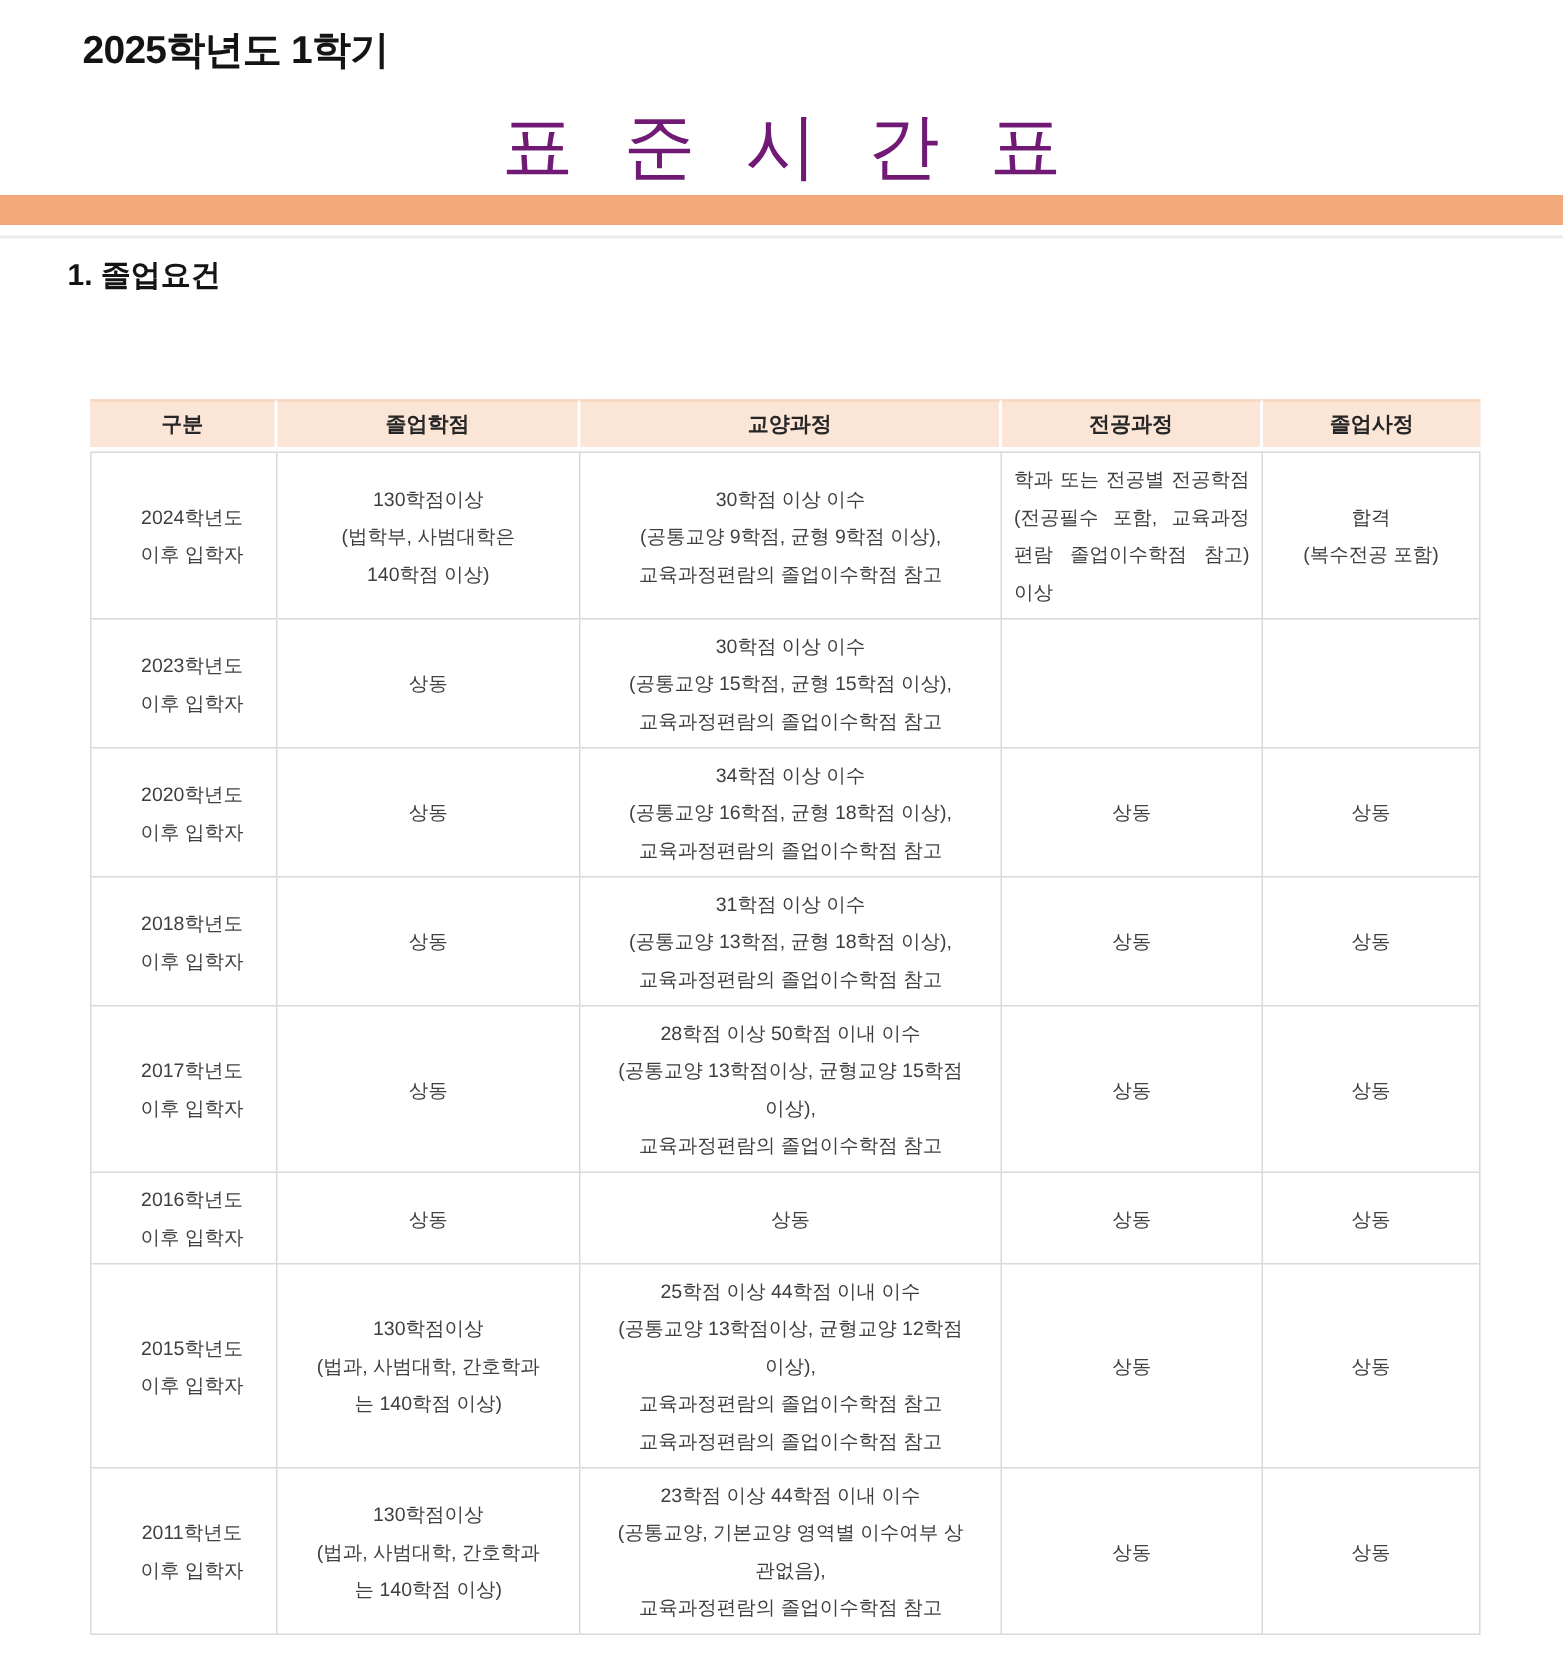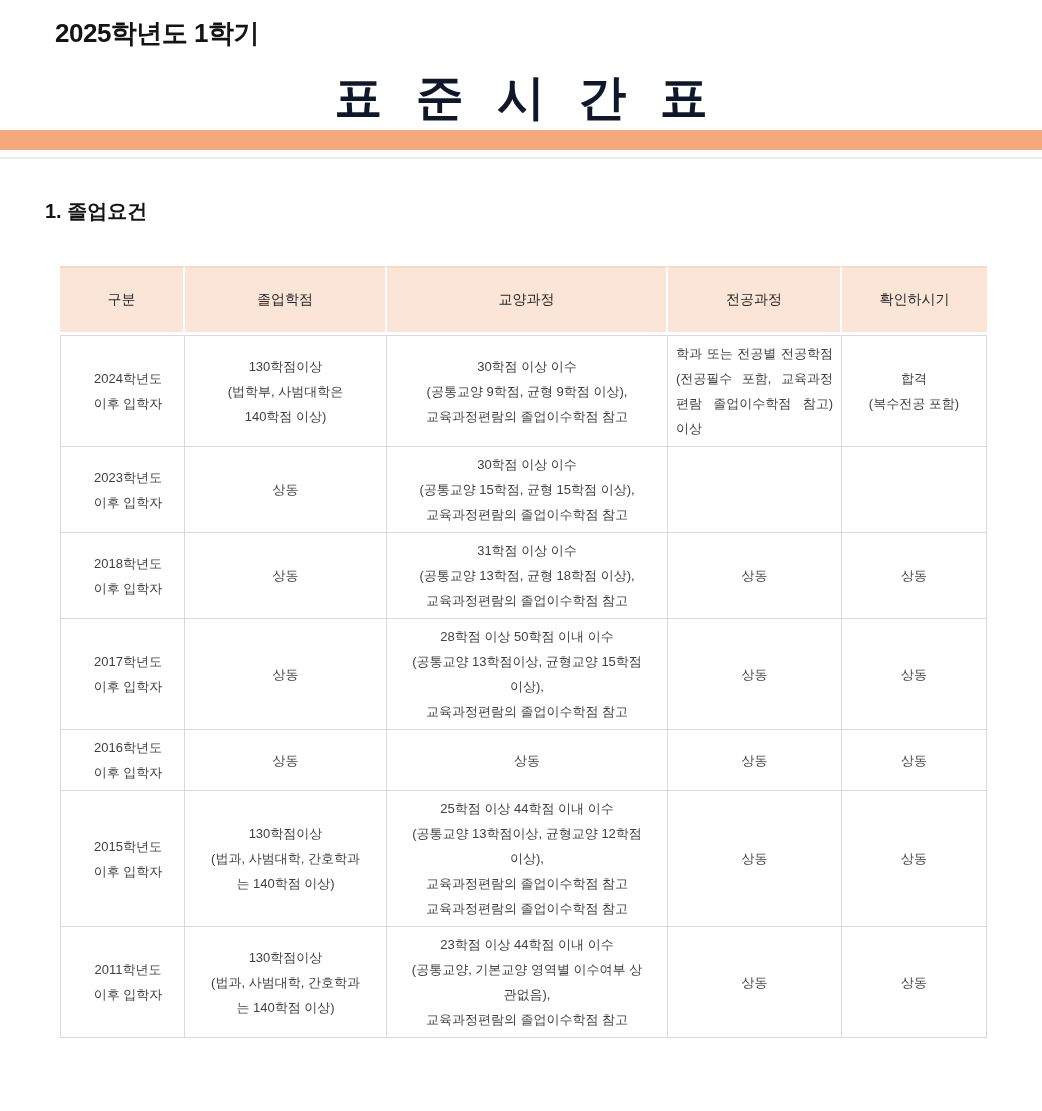--- a/index.html
+++ b/index.html
@@ -9,50 +9,50 @@
     color:#3f3f3f;
   }
   .page{position:relative;width:1042px;height:864px;background:#fff;}
 
   .semester-label{
     position:absolute;left:55px;top:16px;
     font-size:26px;font-weight:bold;color:#141414;letter-spacing:-0.5px;
   }
   .main-title{
     position:absolute;left:0;top:66px;width:100%;
-    text-align:center;font-size:48px;font-weight:bold;color:#0f172a;
+    text-align:center;font-size:48px;font-weight:normal;color:#701a75;
     letter-spacing:10px;text-indent:10px;
   }
   .accent-bar{
     position:absolute;left:0;top:130px;width:1042px;height:20px;
     background:var(--accent-bar,#F3A97B);
   }
   .hairline{
     position:absolute;left:0;top:157px;width:1042px;height:2px;
     background:#ececec;
   }
   .section-title{
     position:absolute;left:45px;top:170px;
-    font-size:20px;font-weight:bold;color:#141414;margin-top:28px;
+    font-size:20px;font-weight:bold;color:#141414;
   }
   .notice{
     position:absolute;left:58px;top:220px;
     font-size:20px;font-weight:bold;white-space:nowrap;
   }
   .notice .hl{color:var(--accent-text,#ED7D31);}
   .notice .rest{color:#141414;margin-left:6px;}
 
   table.grad-table{
     position:absolute;left:60px;top:266px;width:927px;
     border-collapse:separate;border-spacing:0;table-layout:fixed;
   }
   .grad-table th{
     background:var(--header-bg,#FBE5D6);
-    color:#262626;font-size:14px;font-weight:normal;
-    padding:23px 2px;
+    color:#262626;font-size:14px;font-weight:bold;
+    padding:6px 2px;
     border-top:2px solid #F7D9C4;
     border-bottom:3px solid #ffffff;
     border-right:2px solid #ffffff;
   }
   .grad-table th:last-child{border-right:0;}
   .grad-table td{
     border-right:1px solid var(--border-color,#D9D9D9);
     border-bottom:1px solid var(--border-color,#D9D9D9);
     font-size:13px;line-height:25px;color:#3f3f3f;
     padding:5px 6px;text-align:center;vertical-align:middle;
@@ -87,21 +87,21 @@
         <col style="width: 281px;">
         <col style="width: 174px;">
         <col style="width: 145px;">
       </colgroup>
     <thead>
       <tr id="header-row">
           <th>구분</th>
           <th>졸업학점</th>
           <th>교양과정</th>
           <th>전공과정</th>
-          <th>확인하시기</th>
+          <th>졸업사정</th>
         </tr>
     </thead>
     <tbody id="table-body">
         <tr>
           <td>2024학년도
 이후 입학자</td>
           <td>130학점이상
 (법학부, 사범대학은
 140학점 이상)</td>
           <td>30학점 이상 이수
@@ -113,20 +113,30 @@
         </tr>
         <tr>
           <td>2023학년도
 이후 입학자</td>
           <td>상동</td>
           <td>30학점 이상 이수
 (공통교양 15학점, 균형 15학점 이상),
 교육과정편람의 졸업이수학점 참고</td>
           <td></td>
           <td></td>
+        </tr>
+        <tr>
+          <td>2020학년도
+이후 입학자</td>
+          <td>상동</td>
+          <td>34학점 이상 이수
+(공통교양 16학점, 균형 18학점 이상),
+교육과정편람의 졸업이수학점 참고</td>
+          <td>상동</td>
+          <td>상동</td>
         </tr>
         <tr>
           <td>2018학년도
 이후 입학자</td>
           <td>상동</td>
           <td>31학점 이상 이수
 (공통교양 13학점, 균형 18학점 이상),
 교육과정편람의 졸업이수학점 참고</td>
           <td>상동</td>
           <td>상동</td>

